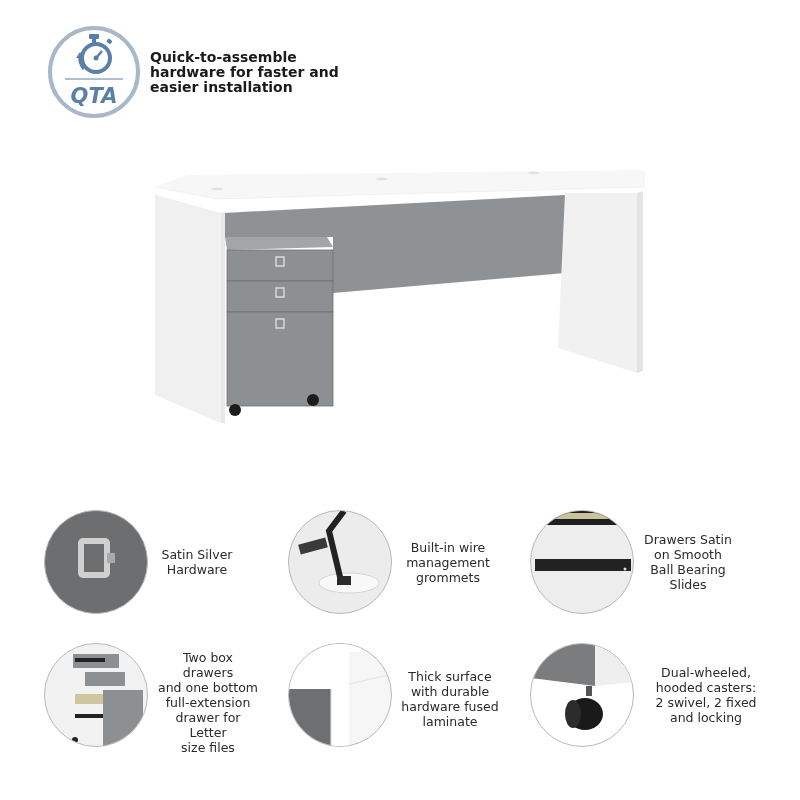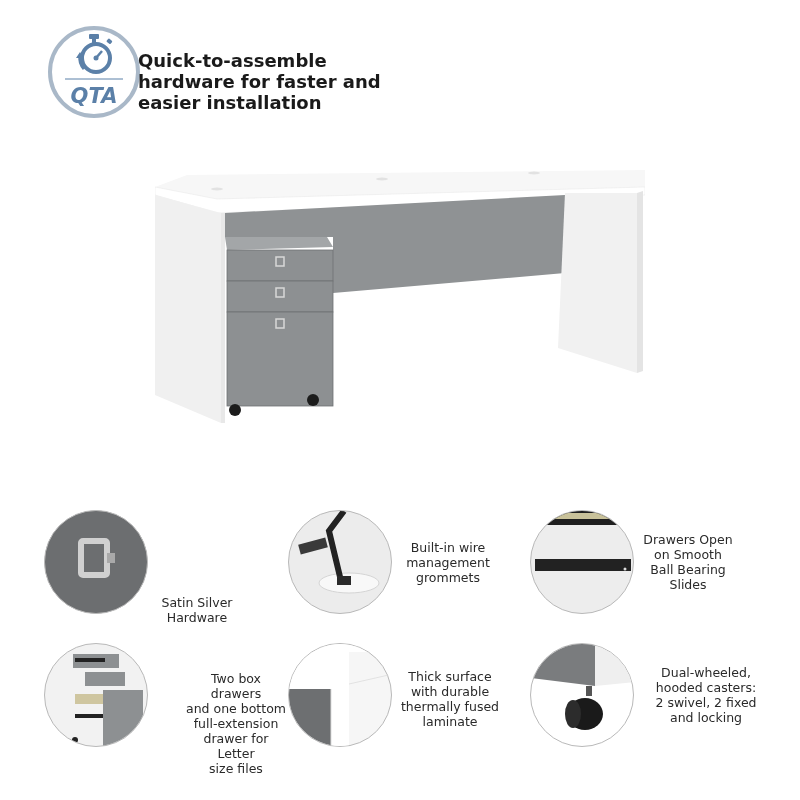--- a/index.html
+++ b/index.html
@@ -1,18 +1,18 @@
 <!DOCTYPE html>
 <html><head>
 <meta charset="utf-8">
 <style>
   html, body { margin:0; padding:0; }
   body { width:800px; height:800px; background:#ffffff; position:relative; overflow:hidden; font-family:"DejaVu Sans", sans-serif; color:#222; }
   .qta-badge { position:absolute; left:47px; top:25px; width:94px; height:94px;font-style:italic; }
-  .qta-text { position:absolute; left:138px; top:50px; font-weight:bold; font-size:18px; line-height:21px; color:#1a1a1a; }
+  .qta-text { position:absolute; left:150px; top:50px; font-weight:bold; font-size:14px; line-height:15px; color:#1a1a1a; }
   .desk { position:absolute; left:155px; top:165px; width:490px; height:260px; }
   .feature { position:absolute; }
   .feature .circle { position:absolute; width:104px; height:104px; border-radius:50%; overflow:hidden; border:1px solid #b9b9b9; box-sizing:border-box; background:#f4f4f4; }
   .feature .label { position:absolute; font-size:12.5px; line-height:15px; text-align:center; color:#2a2a2a; white-space:pre-line; }
 </style>
 </head>
 <body>
 
 <div class="qta-badge">
   <svg width="94" height="94" viewBox="0 0 94 94">
@@ -64,21 +64,21 @@
   </svg>
 </div>
 
 <div class="feature" style="left:44px; top:510px;">
   <div class="circle" style="background:#6c6e70;">
     <svg width="104" height="104">
         <rect x="36" y="30" width="26" height="34" rx="2" fill="none" stroke="#d0d0d0" stroke-width="6"></rect>
         <rect x="62" y="42" width="8" height="10" fill="#a9a9a9"></rect>
       </svg>
   </div>
-  <div class="label" style="left:112px; top:37px; width:82px;margin-top:48px;">Satin Silver
+  <div class="label" style="left:112px; top:37px; width:82px;">Satin Silver
 Hardware</div>
 </div>
 
 <div class="feature" style="left:288px; top:510px;">
   <div class="circle" style="background:#ececec;">
     <svg width="104" height="104">
         <ellipse cx="60" cy="72" rx="30" ry="10" fill="#f8f8f8" stroke="#d4d4d4"></ellipse>
         <path d="M55 0 L40 20 L52 70" stroke="#222" stroke-width="6" fill="none"></path>
         <rect x="48" y="65" width="14" height="9" fill="#2a2a2a"></rect>
         <rect x="10" y="30" width="28" height="10" fill="#3a3a3a" transform="rotate(-15 24 35)"></rect>
@@ -91,57 +91,57 @@
 
 <div class="feature" style="left:530px; top:510px;">
   <div class="circle" style="background:#ededed;">
     <svg width="104" height="104">
         <rect x="0" y="0" width="104" height="14" fill="#1f1f1f"></rect>
         <rect x="20" y="2" width="60" height="6" fill="#c9c29a"></rect>
         <rect x="4" y="48" width="96" height="12" fill="#222"></rect>
         <circle cx="94" cy="58" r="1.5" fill="#ddd"></circle>
       </svg>
   </div>
-  <div class="label" style="left:112px; top:22px; width:92px;">Drawers Open
+  <div class="label" style="left:112px; top:22px; width:92px;">Drawers Satin
 on Smooth
 Ball Bearing
 Slides</div>
 </div>
 
 <div class="feature" style="left:44px; top:643px;">
   <div class="circle" style="background:#f2f2f2;">
     <svg width="104" height="104">
         <rect x="28" y="10" width="46" height="14" fill="#8d9092"></rect>
         <rect x="40" y="28" width="40" height="14" fill="#8d9092"></rect>
         <rect x="58" y="46" width="40" height="58" fill="#8d9092"></rect>
         <rect x="30" y="14" width="30" height="4" fill="#222"></rect>
         <rect x="30" y="50" width="28" height="10" fill="#cfc6a0"></rect>
         <rect x="30" y="70" width="28" height="4" fill="#222"></rect>
         <circle cx="30" cy="96" r="3" fill="#222"></circle>
       </svg>
   </div>
-  <div class="label" style="left:112px; top:28px; width:104px;margin-left:28px;">Two box drawers
+  <div class="label" style="left:112px; top:7px; width:104px;">Two box drawers
 and one bottom
 full-extension
 drawer for Letter
 size files</div>
 </div>
 
 <div class="feature" style="left:288px; top:643px;">
   <div class="circle" style="background:#f6f6f6;">
     <svg width="104" height="104">
         <polygon points="0,0 104,0 104,8 60,8 60,104 0,104" fill="#ffffff"></polygon>
         <rect x="0" y="45" width="42" height="59" fill="#6d6f71"></rect>
         <line x1="42" y1="45" x2="42" y2="104" stroke="#ddd"></line>
         <line x1="60" y1="40" x2="104" y2="30" stroke="#e2e2e2"></line>
       </svg>
   </div>
   <div class="label" style="left:112px; top:26px; width:100px;">Thick surface
 with durable
-thermally fused
+hardware fused
 laminate</div>
 </div>
 
 <div class="feature" style="left:530px; top:643px;">
   <div class="circle" style="background:#ffffff;">
     <svg width="104" height="104">
         <polygon points="0,0 64,0 64,42 0,34" fill="#7a7c7e"></polygon>
         <polygon points="64,0 104,0 104,38 64,42" fill="#efefef"></polygon>
         <rect x="55" y="42" width="6" height="10" fill="#555"></rect>
         <ellipse cx="54" cy="70" rx="18" ry="16" fill="#1a1a1a"></ellipse>

